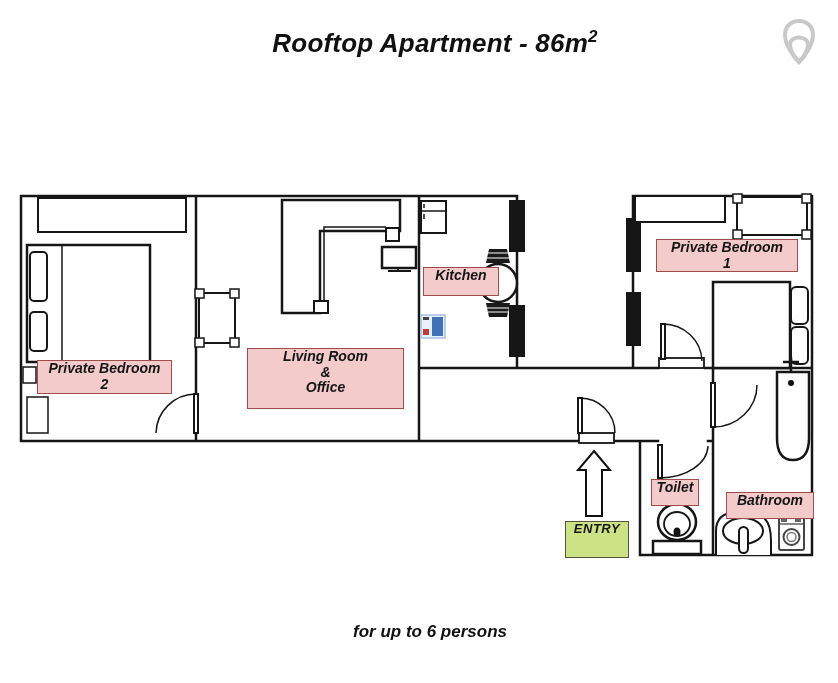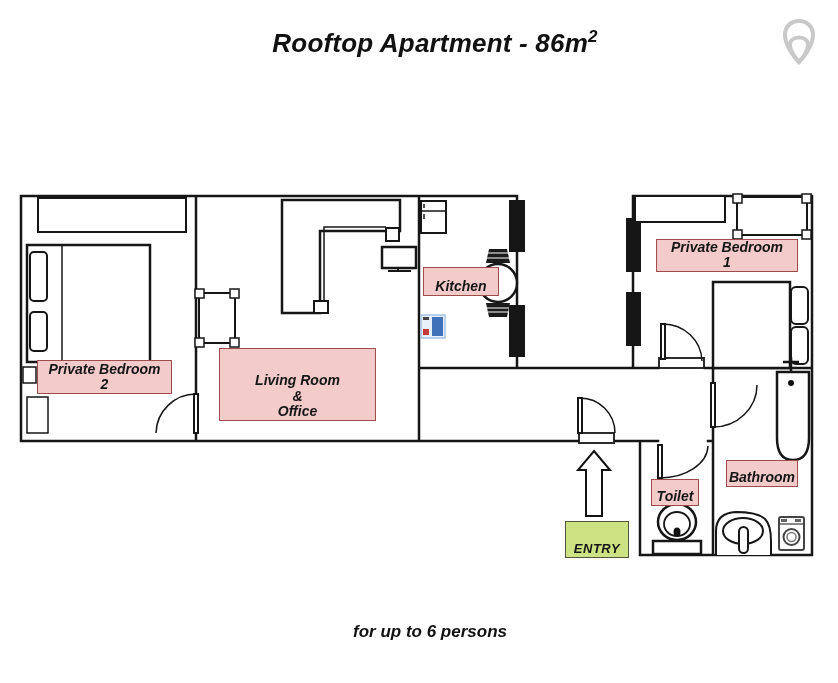--- a/index.html
+++ b/index.html
@@ -6,21 +6,21 @@
   .page{position:relative;width:838px;height:683px;background:#fff;overflow:hidden;
         font-family:"Liberation Sans",sans-serif;font-style:italic;}
   .title{position:absolute;top:27px;left:0;right:0;text-align:center;transform:translateX(16px);
          font-size:26px;font-weight:bold;color:#111;letter-spacing:0.2px;}
   .title sup{font-size:17px;font-weight:bold;}
   .caption{position:absolute;top:622px;left:0;right:0;text-align:center;transform:translateX(11px);
            font-size:17px;font-weight:bold;color:#111;}
   .plan-svg{position:absolute;left:0;top:0;}
   .label{position:absolute;background:var(--label-bg);border:1.5px solid var(--label-border);
          color:#151515;font-weight:bold;font-size:14px;line-height:1.12;text-align:center;
-         display:flex;flex-direction:column;justify-content:flex-end;box-sizing:border-box;}
+         display:flex;flex-direction:column;justify-content:flex-start;box-sizing:border-box;}
   .label.entry{background:var(--entry-bg);border:1.5px solid var(--entry-border);font-size:13px;
          letter-spacing:0.5px;}
   .ln{stroke:var(--wall);fill:none;}
   .fillwh{fill:#fff;stroke:var(--wall);}
   .blk{fill:var(--wall);stroke:none;}
   .logo{stroke:var(--logo);fill:none;stroke-width:4;}
 </style>
 </head>
 <body>
 
@@ -180,40 +180,40 @@
         <circle cx="791.5" cy="537" r="4.5" fill="none" stroke="#777" stroke-width="1.5"></circle>
       </g>
     </g>
   </svg>
 
   <div class="label" style="left:37px;top:360px;width:135px;height:34px">
     <div>Private Bedroom</div>
     <div>2</div>
   </div>
 
-  <div class="label" style="left:219px;top:348px;width:157px;height:73px">
+  <div class="label" style="left:247px;top:348px;width:157px;height:61px">
     <div>Living Room</div>
     <div>&amp;</div>
     <div>Office</div>
   </div>
 
   <div class="label" style="left:423px;top:267px;width:76px;height:29px">
     <div>Kitchen</div>
   </div>
 
   <div class="label" style="left:656px;top:239px;width:142px;height:33px">
     <div>Private Bedroom</div>
     <div>1</div>
   </div>
 
   <div class="label" style="left:651px;top:479px;width:48px;height:27px">
     <div>Toilet</div>
   </div>
 
-  <div class="label" style="left:726px;top:460px;width:72px;height:27px">
+  <div class="label" style="left:726px;top:492px;width:88px;height:27px">
     <div>Bathroom</div>
   </div>
 
   <div class="label entry" style="left:565px;top:521px;width:64px;height:37px">
     <div>ENTRY</div>
   </div>
 
   <div class="caption">for up to 6 persons</div>
 </div>
 

